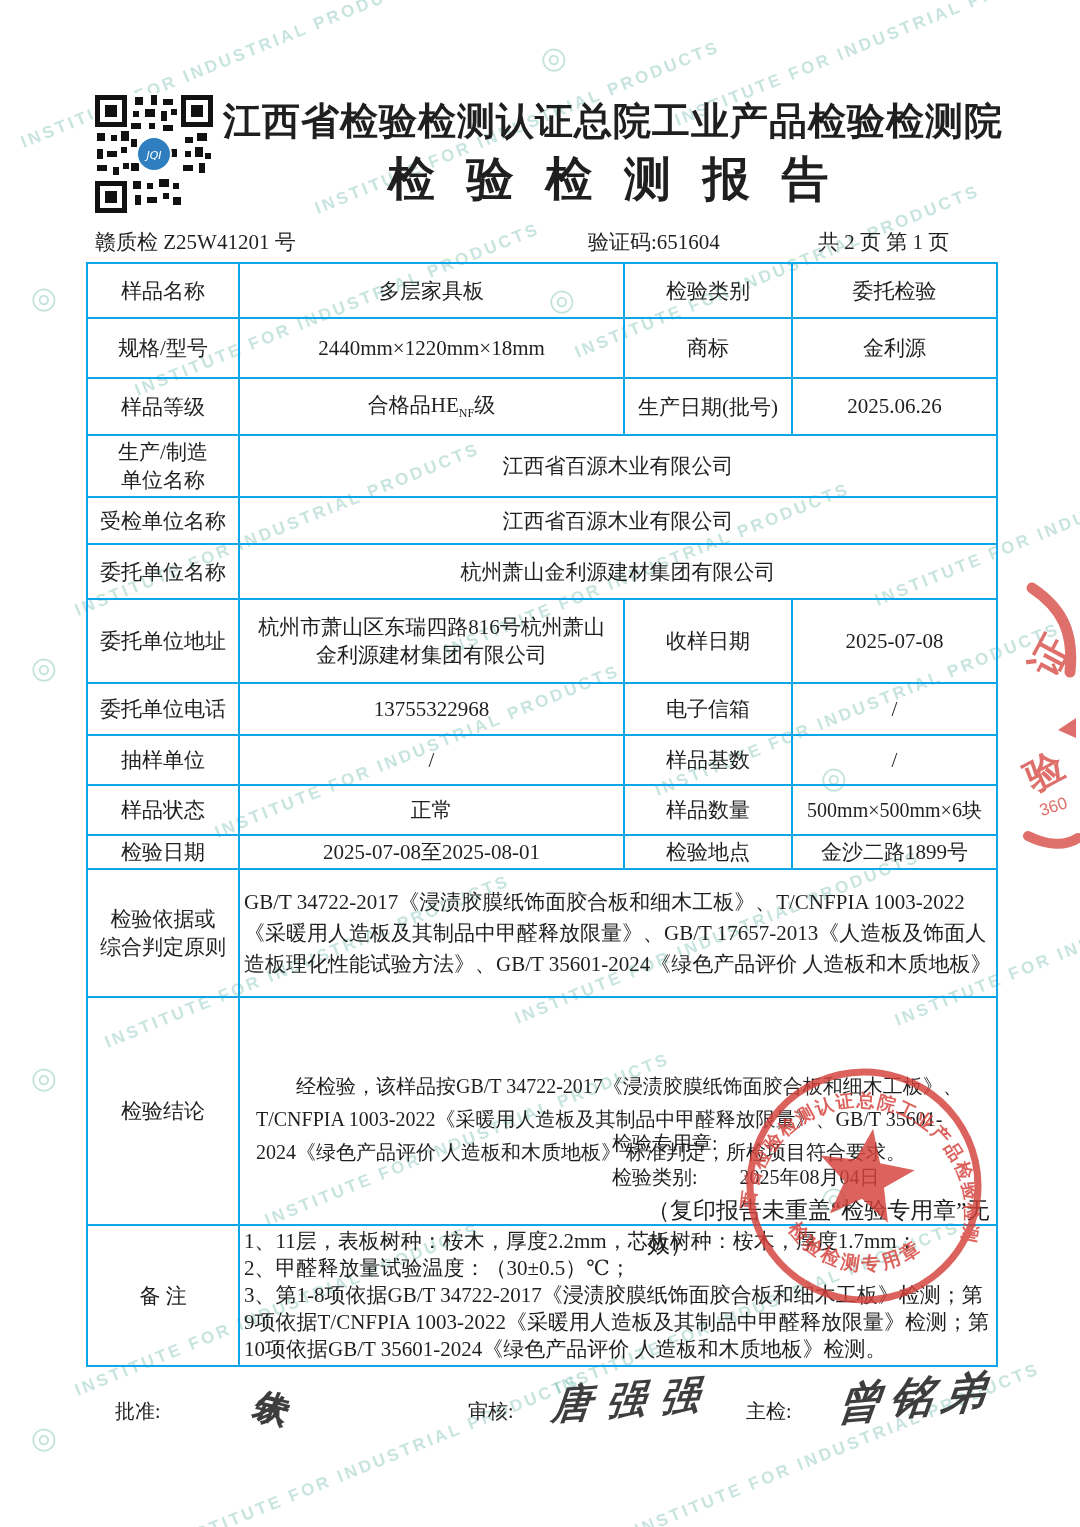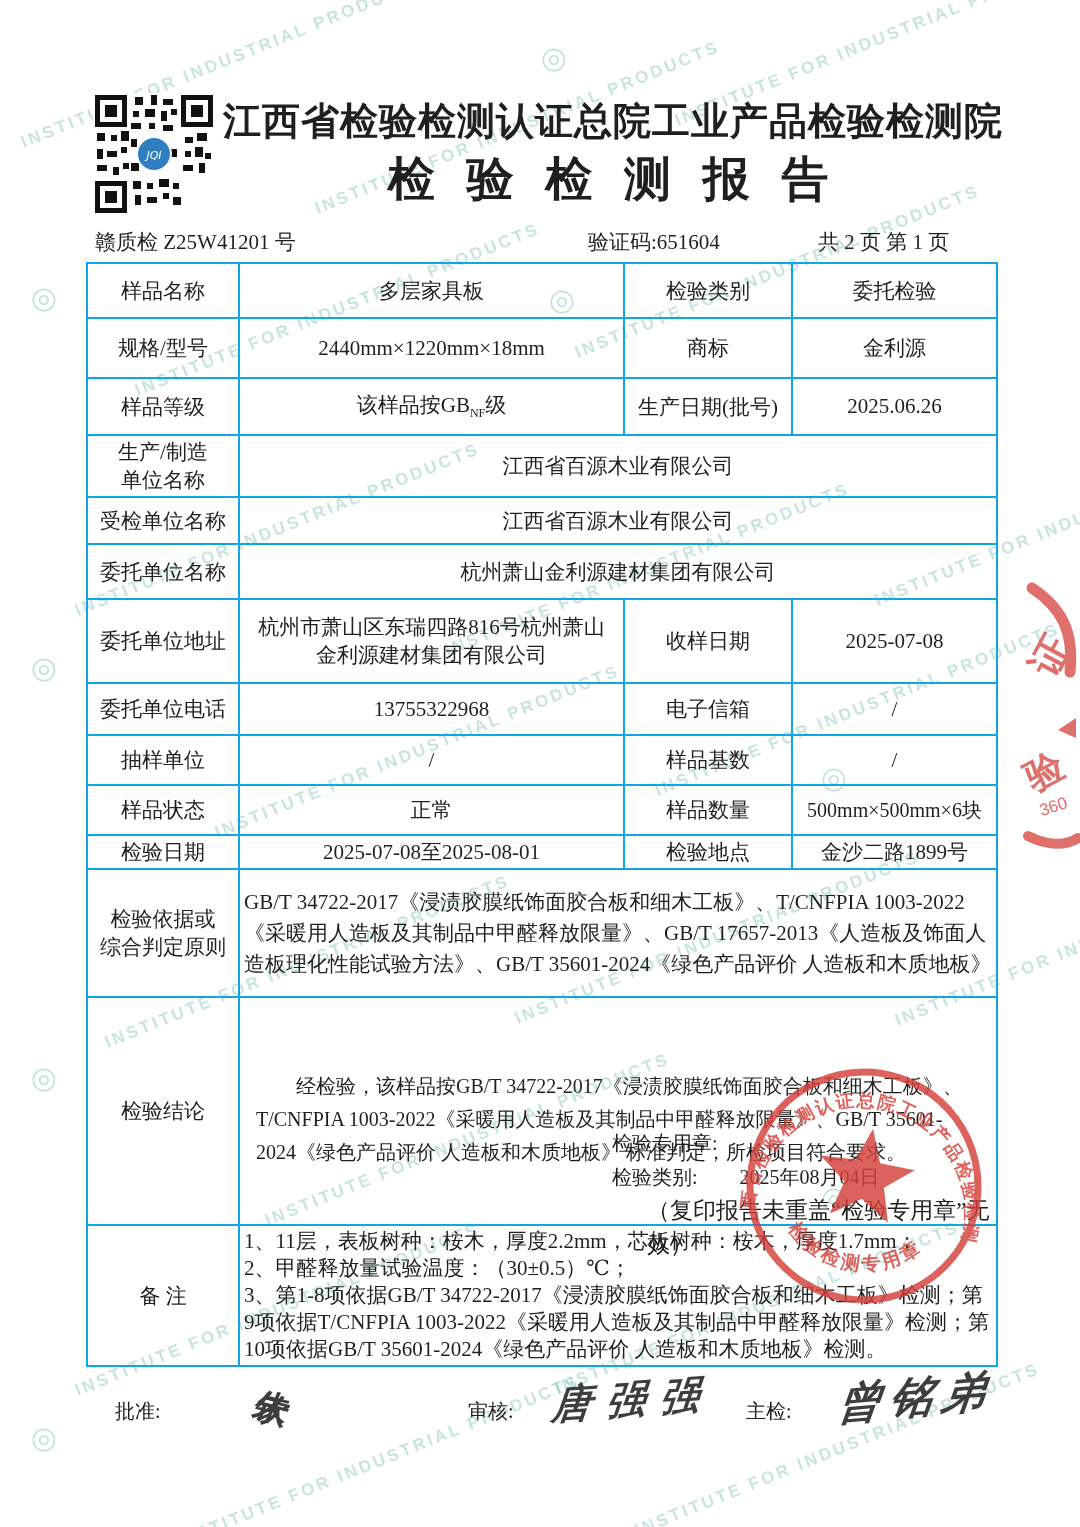--- a/index.html
+++ b/index.html
@@ -185,21 +185,21 @@
       <td class="val">委托检验</td>
     </tr>
     <tr style="height:60px">
       <td class="lbl">规格/型号</td>
       <td class="val">2440mm×1220mm×18mm</td>
       <td class="lbl">商标</td>
       <td class="val">金利源</td>
     </tr>
     <tr style="height:57px">
       <td class="lbl">样品等级</td>
-      <td class="val"><span>该样品按GB</span><sub class="grade">NF</sub><span>级</span></td>
+      <td class="val"><span>合格品HE</span><sub class="grade">NF</sub><span>级</span></td>
       <td class="lbl">生产日期(批号)</td>
       <td class="val">2025.06.26</td>
     </tr>
     <tr style="height:60px">
       <td class="lbl"><span>生产/制造</span><br><span>单位名称</span></td>
       <td class="val" colspan="3">江西省百源木业有限公司</td>
     </tr>
     <tr style="height:47px">
       <td class="lbl">受检单位名称</td>
       <td class="val" colspan="3">江西省百源木业有限公司</td>

